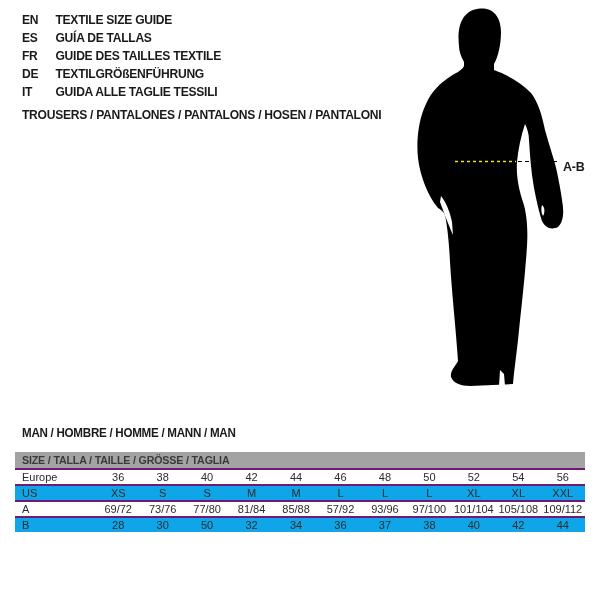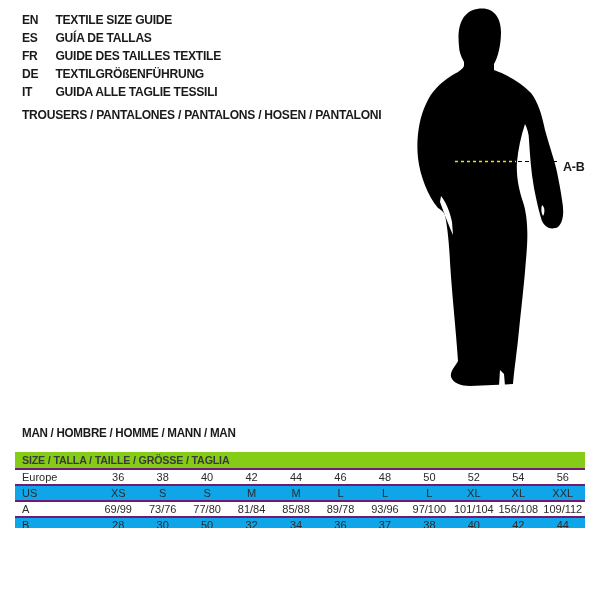--- a/index.html
+++ b/index.html
@@ -1,34 +1,34 @@
 <!DOCTYPE html>
 <html><head>
 <meta charset="utf-8">
 <style>
   html,body{margin:0;padding:0;background:#ffffff;}
   #canvas{
-    position:relative;width:600px;height:528px;background:#ffffff;overflow:hidden;
+    position:relative;width:600px;height:600px;background:#ffffff;overflow:hidden;
     font-family:"Liberation Sans",sans-serif;color:#1a1a1a;
   }
   .cond{transform:scaleX(0.93);transform-origin:0 50%;}
   
   #lang-block{position:absolute;left:22px;top:10px;}
   .lang-row{display:flex;height:18px;align-items:center;font-size:13px;font-weight:700;letter-spacing:-0.3px;}
   .lang-code{width:36px;flex:0 0 36px;}
   
   #garment-title{position:absolute;left:22px;top:107px;font-size:13px;font-weight:700;letter-spacing:-0.3px;white-space:nowrap;}
   
   #figure-wrap{position:absolute;left:400px;top:0;width:200px;height:395px;}
   #ab-label{position:absolute;left:563px;top:160px;font-size:12.5px;font-weight:600;letter-spacing:-0.2px;}
   
   #man-title{position:absolute;left:22px;top:426px;font-size:12.5px;font-weight:700;letter-spacing:-0.3px;white-space:nowrap;}
   
   #size-table{position:absolute;left:15px;top:452px;width:570px;}
-  #table-header{height:16px;background:#84cc16;display:flex;align-items:center;
+  #table-header{height:16px;background:#a3a3a3;display:flex;align-items:center;
     font-size:11.5px;font-weight:700;color:#3a3a3a;padding-left:7px;box-sizing:border-box;letter-spacing:-0.2px;}
   .trow{display:grid;grid-template-columns:81px repeat(11,1fr);align-items:center;height:16px;
     font-size:11px;color:#2b2b2b;border-top:2px solid #701a75;box-sizing:border-box;}
   .trow.alt{background:#0ea5e9;}
   .tlabel{padding-left:7px;}
   .tcell{text-align:center;}
   
   #footnotes{position:absolute;left:22px;top:551px;}
   .footnote{height:17px;font-size:11.5px;font-weight:700;letter-spacing:-0.3px;white-space:nowrap;}
 </style>
@@ -136,30 +136,30 @@
       <span class="tcell">L</span>
       <span class="tcell">L</span>
       <span class="tcell">L</span>
       <span class="tcell">XL</span>
       <span class="tcell">XL</span>
       <span class="tcell">XXL</span>
     </div>
 
     <div class="trow">
       <span class="tlabel">A</span>
-      <span class="tcell">69/99</span>
+      <span class="tcell">69/72</span>
       <span class="tcell">73/76</span>
       <span class="tcell">77/80</span>
       <span class="tcell">81/84</span>
       <span class="tcell">85/88</span>
-      <span class="tcell">89/78</span>
+      <span class="tcell">57/92</span>
       <span class="tcell">93/96</span>
       <span class="tcell">97/100</span>
       <span class="tcell">101/104</span>
-      <span class="tcell">156/108</span>
+      <span class="tcell">105/108</span>
       <span class="tcell">109/112</span>
     </div>
 
     <div class="trow alt">
       <span class="tlabel">B</span>
       <span class="tcell">28</span>
       <span class="tcell">30</span>
       <span class="tcell">50</span>
       <span class="tcell">32</span>
       <span class="tcell">34</span>

